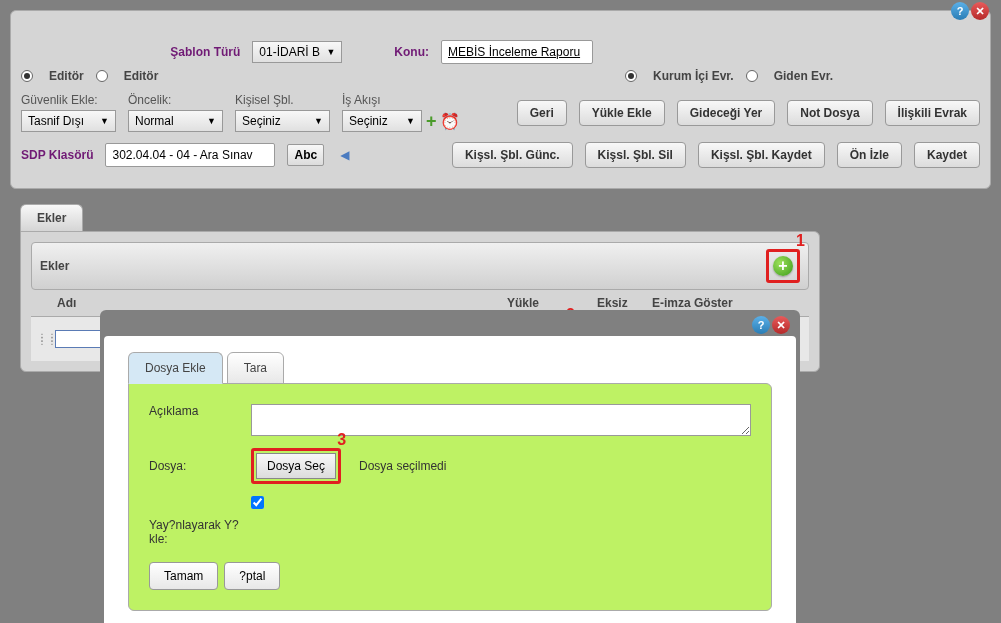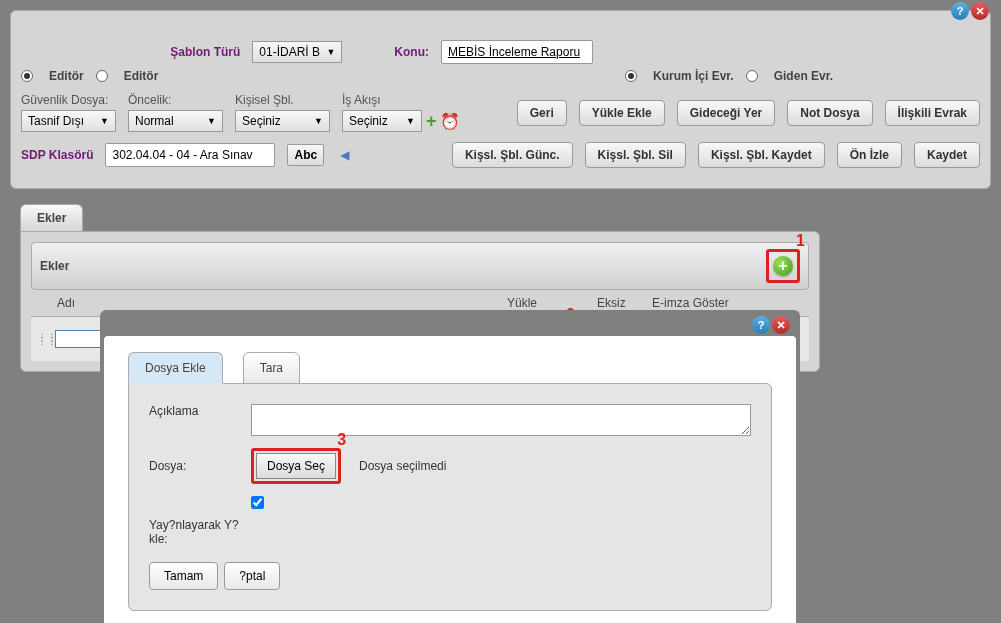--- a/index.html
+++ b/index.html
@@ -34,44 +34,44 @@
     
     
     .ekler-tab { margin-left: 30px; margin-top: 15px; }
     .tab-header { background: linear-gradient(#f8f8f8, #d5d5d5); border: 1px solid #aaa; border-bottom: none; border-radius: 6px 6px 0 0; padding: 6px 16px; display: inline-block; color: #444; font-weight: bold; }
     .ekler-panel { background: #d5d5d5; border: 1px solid #aaa; border-radius: 0 6px 6px 6px; padding: 10px; width: 800px; margin-left: 20px; }
     .ekler-header { background: linear-gradient(#f0f0f0, #d0d0d0); border: 1px solid #aaa; padding: 6px 8px; display: flex; justify-content: space-between; align-items: center; border-radius: 4px; }
     .add-icon-wrap { border: 3px solid #e02020; padding: 4px; border-radius: 3px; position: relative; }
     .add-icon { width: 20px; height: 20px; border-radius: 50%; background: radial-gradient(circle at 35% 35%, #9de05a, #3a9b1a); display: flex; align-items: center; justify-content: center; color: white; font-weight: bold; font-size: 16px; cursor: pointer; box-shadow: 0 1px 2px rgba(0,0,0,0.3); }
     .marker-1 { position: absolute; top: -20px; right: -8px; color: #e02020; font-weight: bold; font-size: 16px; }
     
-    .table-head { display: flex; background: #d5d5d5; padding: 6px; border-bottom: 1px solid #aaa; color: #444; font-weight: normal; }
+    .table-head { display: flex; background: #d5d5d5; padding: 6px; border-bottom: 1px solid #aaa; color: #444; font-weight: bold; }
     .col-adi { width: 470px; padding-left: 20px; }
     .col-yukle { width: 90px; }
     .col-eksiz { width: 55px; }
     .col-eimza { width: 100px; }
     .col-del { width: 40px; text-align: center; }
     
     .table-row { display: flex; align-items: center; padding: 6px; background: #e8e8e8; }
     .drag-dots { width: 12px; color: #888; font-size: 10px; line-height: 3px; cursor: grab; }
     .input-field { flex: 1; border: 1px solid #5a7bb5; background: white; height: 18px; margin: 0 6px; }
     .upload-btn-wrap { border: 3px solid #e02020; padding: 2px 6px; border-radius: 3px; margin: 0 4px; position: relative; width: 70px; }
     .upload-btn { background: linear-gradient(#d0e8f8, #8bc0e0); border: 1px solid #6aa0c8; width: 40px; height: 22px; border-radius: 3px; margin: 0 auto; display: flex; align-items: center; justify-content: center; cursor: pointer; }
     .marker-2 { position: absolute; top: -20px; right: 0px; color: #e02020; font-weight: bold; font-size: 16px; }
     .checkbox { width: 13px; height: 13px; border: 1px solid #888; background: white; border-radius: 2px; margin: 0 auto; display: block; cursor: pointer; }
     .del-icon { width: 18px; height: 18px; border-radius: 50%; background: radial-gradient(circle at 35% 35%, #ff6b6b, #b52a2a); display: flex; align-items: center; justify-content: center; color: white; font-weight: bold; font-size: 12px; cursor: pointer; margin: 0 auto; }
     
     
     .dialog { position: absolute; top: 310px; left: 100px; width: 700px; background: #808080; border-radius: 6px; padding: 4px; }
     .dialog-titlebar { display: flex; justify-content: flex-end; padding: 2px 6px; gap: 2px; }
     .dialog-body { background: white; border-radius: 4px; padding: 16px 24px; }
-    .dialog-tabs { display: flex; gap: 20px; margin-bottom: 0; }
+    .dialog-tabs { display: flex; gap: 4px; margin-bottom: 0; }
     .dtab { background: linear-gradient(#ffffff, #e8e8e8); border: 1px solid #aaa; padding: 8px 16px; border-radius: 6px 6px 0 0; cursor: pointer; color: #444; }
     .dtab.active { background: #d5e8f5; border-bottom-color: #d5e8f5; font-weight: normal; }
-    .dialog-content { border: 1px solid #aaa; border-radius: 0 6px 6px 6px; background: #e5e5e5; padding: 20px; margin-top: -1px; }
+    .dialog-content { border: 1px solid #aaa; border-radius: 0 6px 6px 6px; background: #bef264; padding: 20px; margin-top: -1px; }
     .form-row { display: flex; align-items: flex-start; gap: 12px; margin-bottom: 12px; }
     .form-label { width: 90px; color: #333; }
     .textarea { flex: 1; height: 32px; border: 1px solid #999; background: white; resize: both; }
     .dosya-sec-wrap { border: 3px solid #e02020; padding: 2px; border-radius: 3px; display: inline-block; position: relative; }
     .dosya-sec-btn { background: linear-gradient(#f8f8f8, #dcdcdc); border: 1px solid #888; padding: 5px 10px; cursor: pointer; text-align: center; }
     .marker-3 { position: absolute; top: -20px; right: -8px; color: #e02020; font-weight: bold; font-size: 16px; }
     .file-status { margin-left: 6px; color: #333; }
     .checkbox-inline { width: 13px; height: 13px; cursor: pointer; }
     .dialog-buttons { display: flex; gap: 6px; margin-top: 16px; }
     .dbtn { background: linear-gradient(#ffffff, #e8e8e8); border: 1px solid #999; padding: 6px 14px; border-radius: 4px; cursor: pointer; }
@@ -108,21 +108,21 @@
       <span class="label">Kurum İçi Evr.</span>
     </div>
     <div class="radio-group">
       <span class="radio-circle"></span>
       <span class="label">Giden Evr.</span>
     </div>
   </div>
 
   <div class="row">
     <div class="field-group">
-      <span class="col-label">Güvenlik Dosya:</span>
+      <span class="col-label">Güvenlik Ekle:</span>
       <div class="dropdown" style="width:95px;">
         <span>Tasnif Dışı</span>
           <span class="arrow">▼</span>
       </div>
     </div>
     <div class="field-group">
       <span class="col-label">Öncelik:</span>
       <div class="dropdown" style="width:95px;">
         <span>Normal</span>
           <span class="arrow">▼</span>

